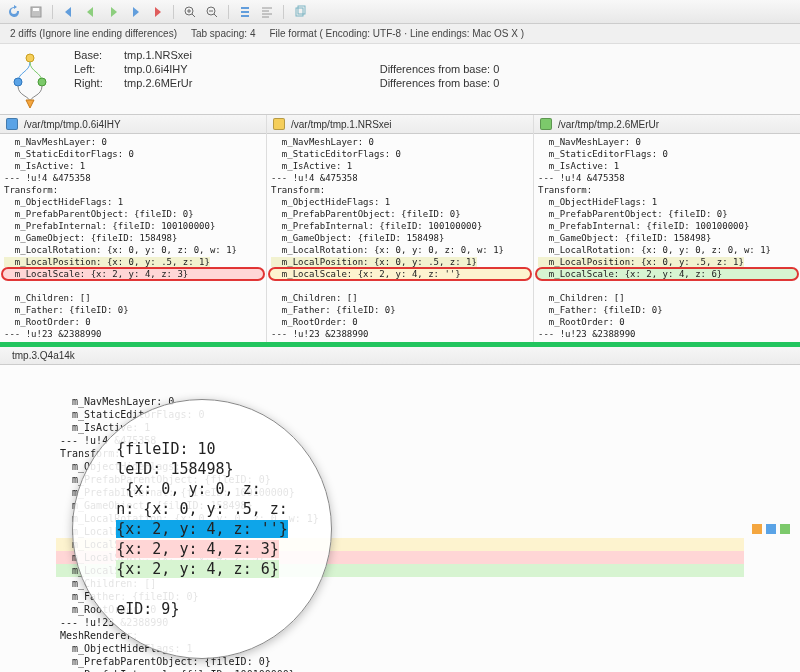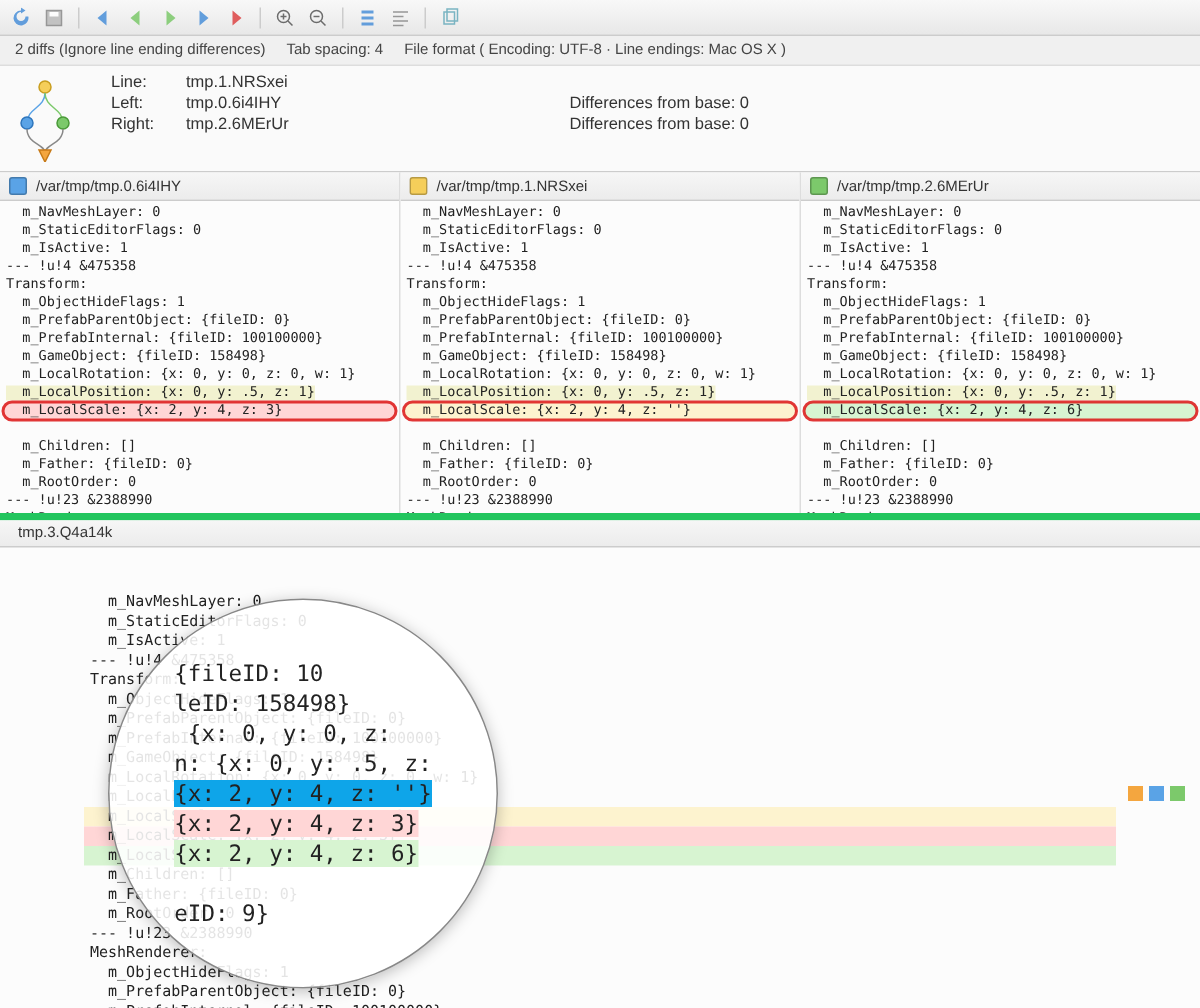--- a/index.html
+++ b/index.html
@@ -136,21 +136,21 @@
       <circle cx="32" cy="32" r="4" fill="#7cc96b" stroke="#4a9a38"></circle>
       <path d="M8 36 C8 46 20 46 20 52" stroke="#888" fill="none"></path>
       <path d="M32 36 C32 46 20 46 20 52" stroke="#888" fill="none"></path>
       <polygon points="16,50 24,50 20,58" fill="#f4a63f" stroke="#c77a18"></polygon>
     </svg>
   </div>
   <div class="summary-info">
     <table>
       <tbody>
           <tr>
-        <td class="lbl">Line:</td>
+        <td class="lbl">Base:</td>
         <td>tmp.1.NRSxei</td>
         <td class="diff"></td>
       </tr>
       <tr>
         <td class="lbl">Left:</td>
         <td>tmp.0.6i4IHY</td>
         <td class="diff">Differences from base: 0</td>
       </tr>
       <tr>
         <td class="lbl">Right:</td>

